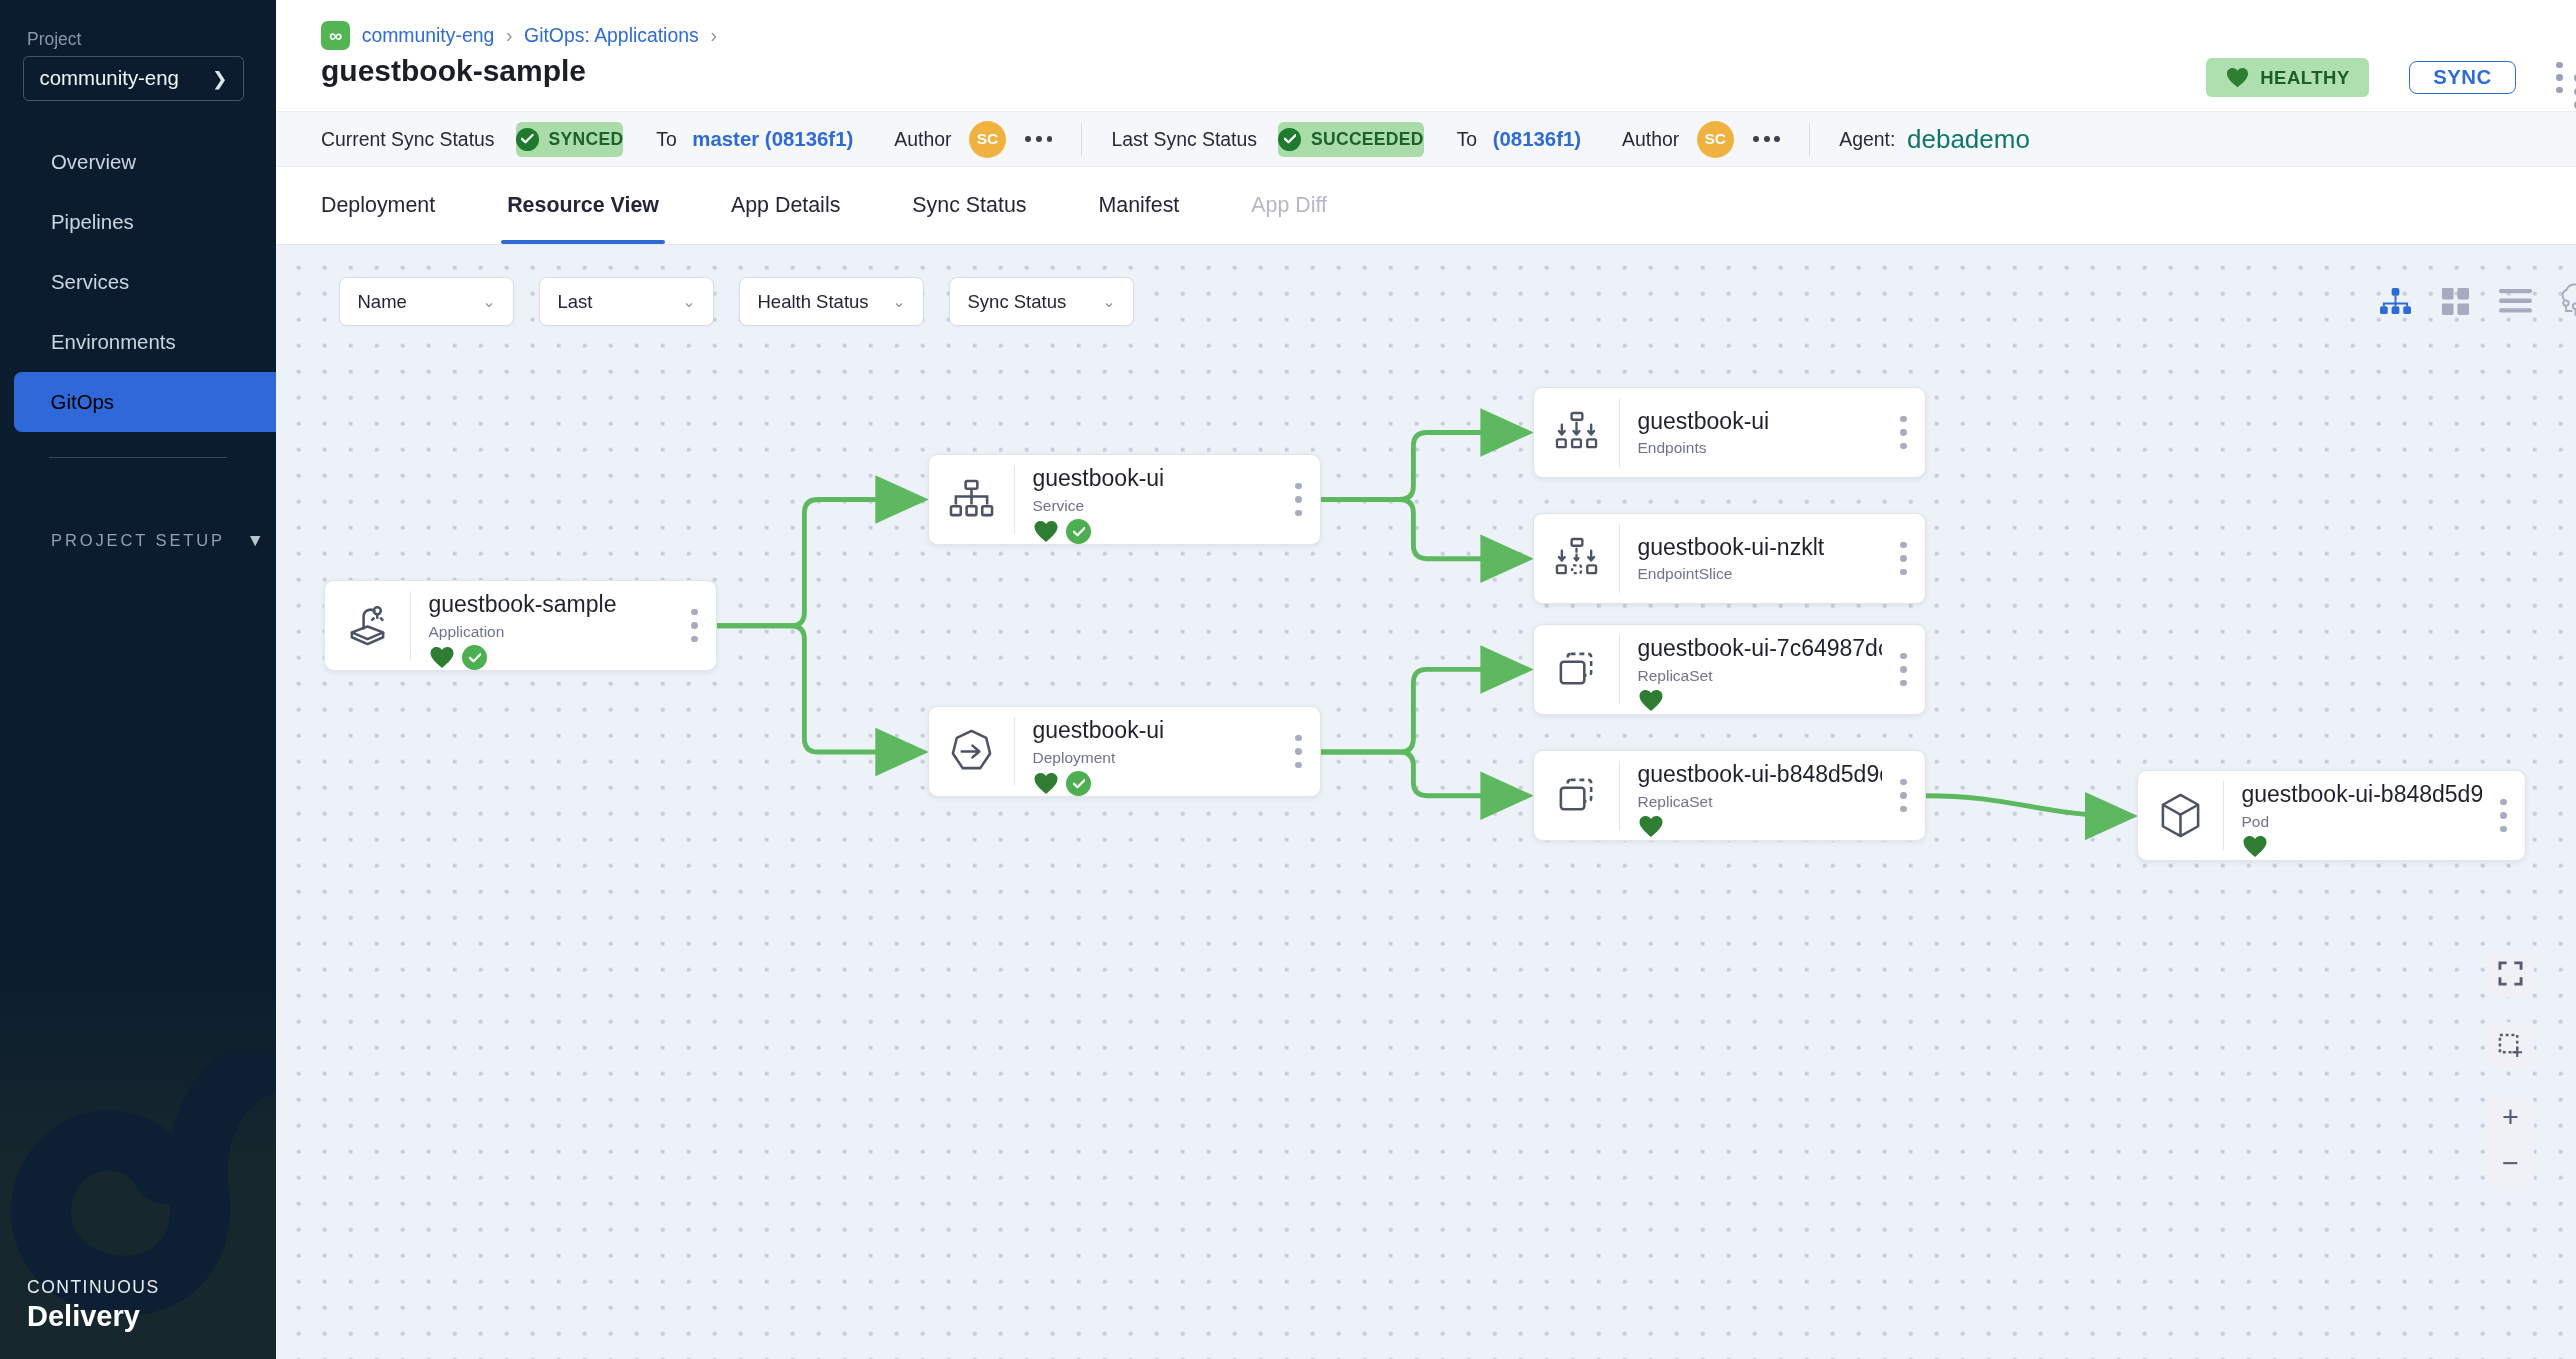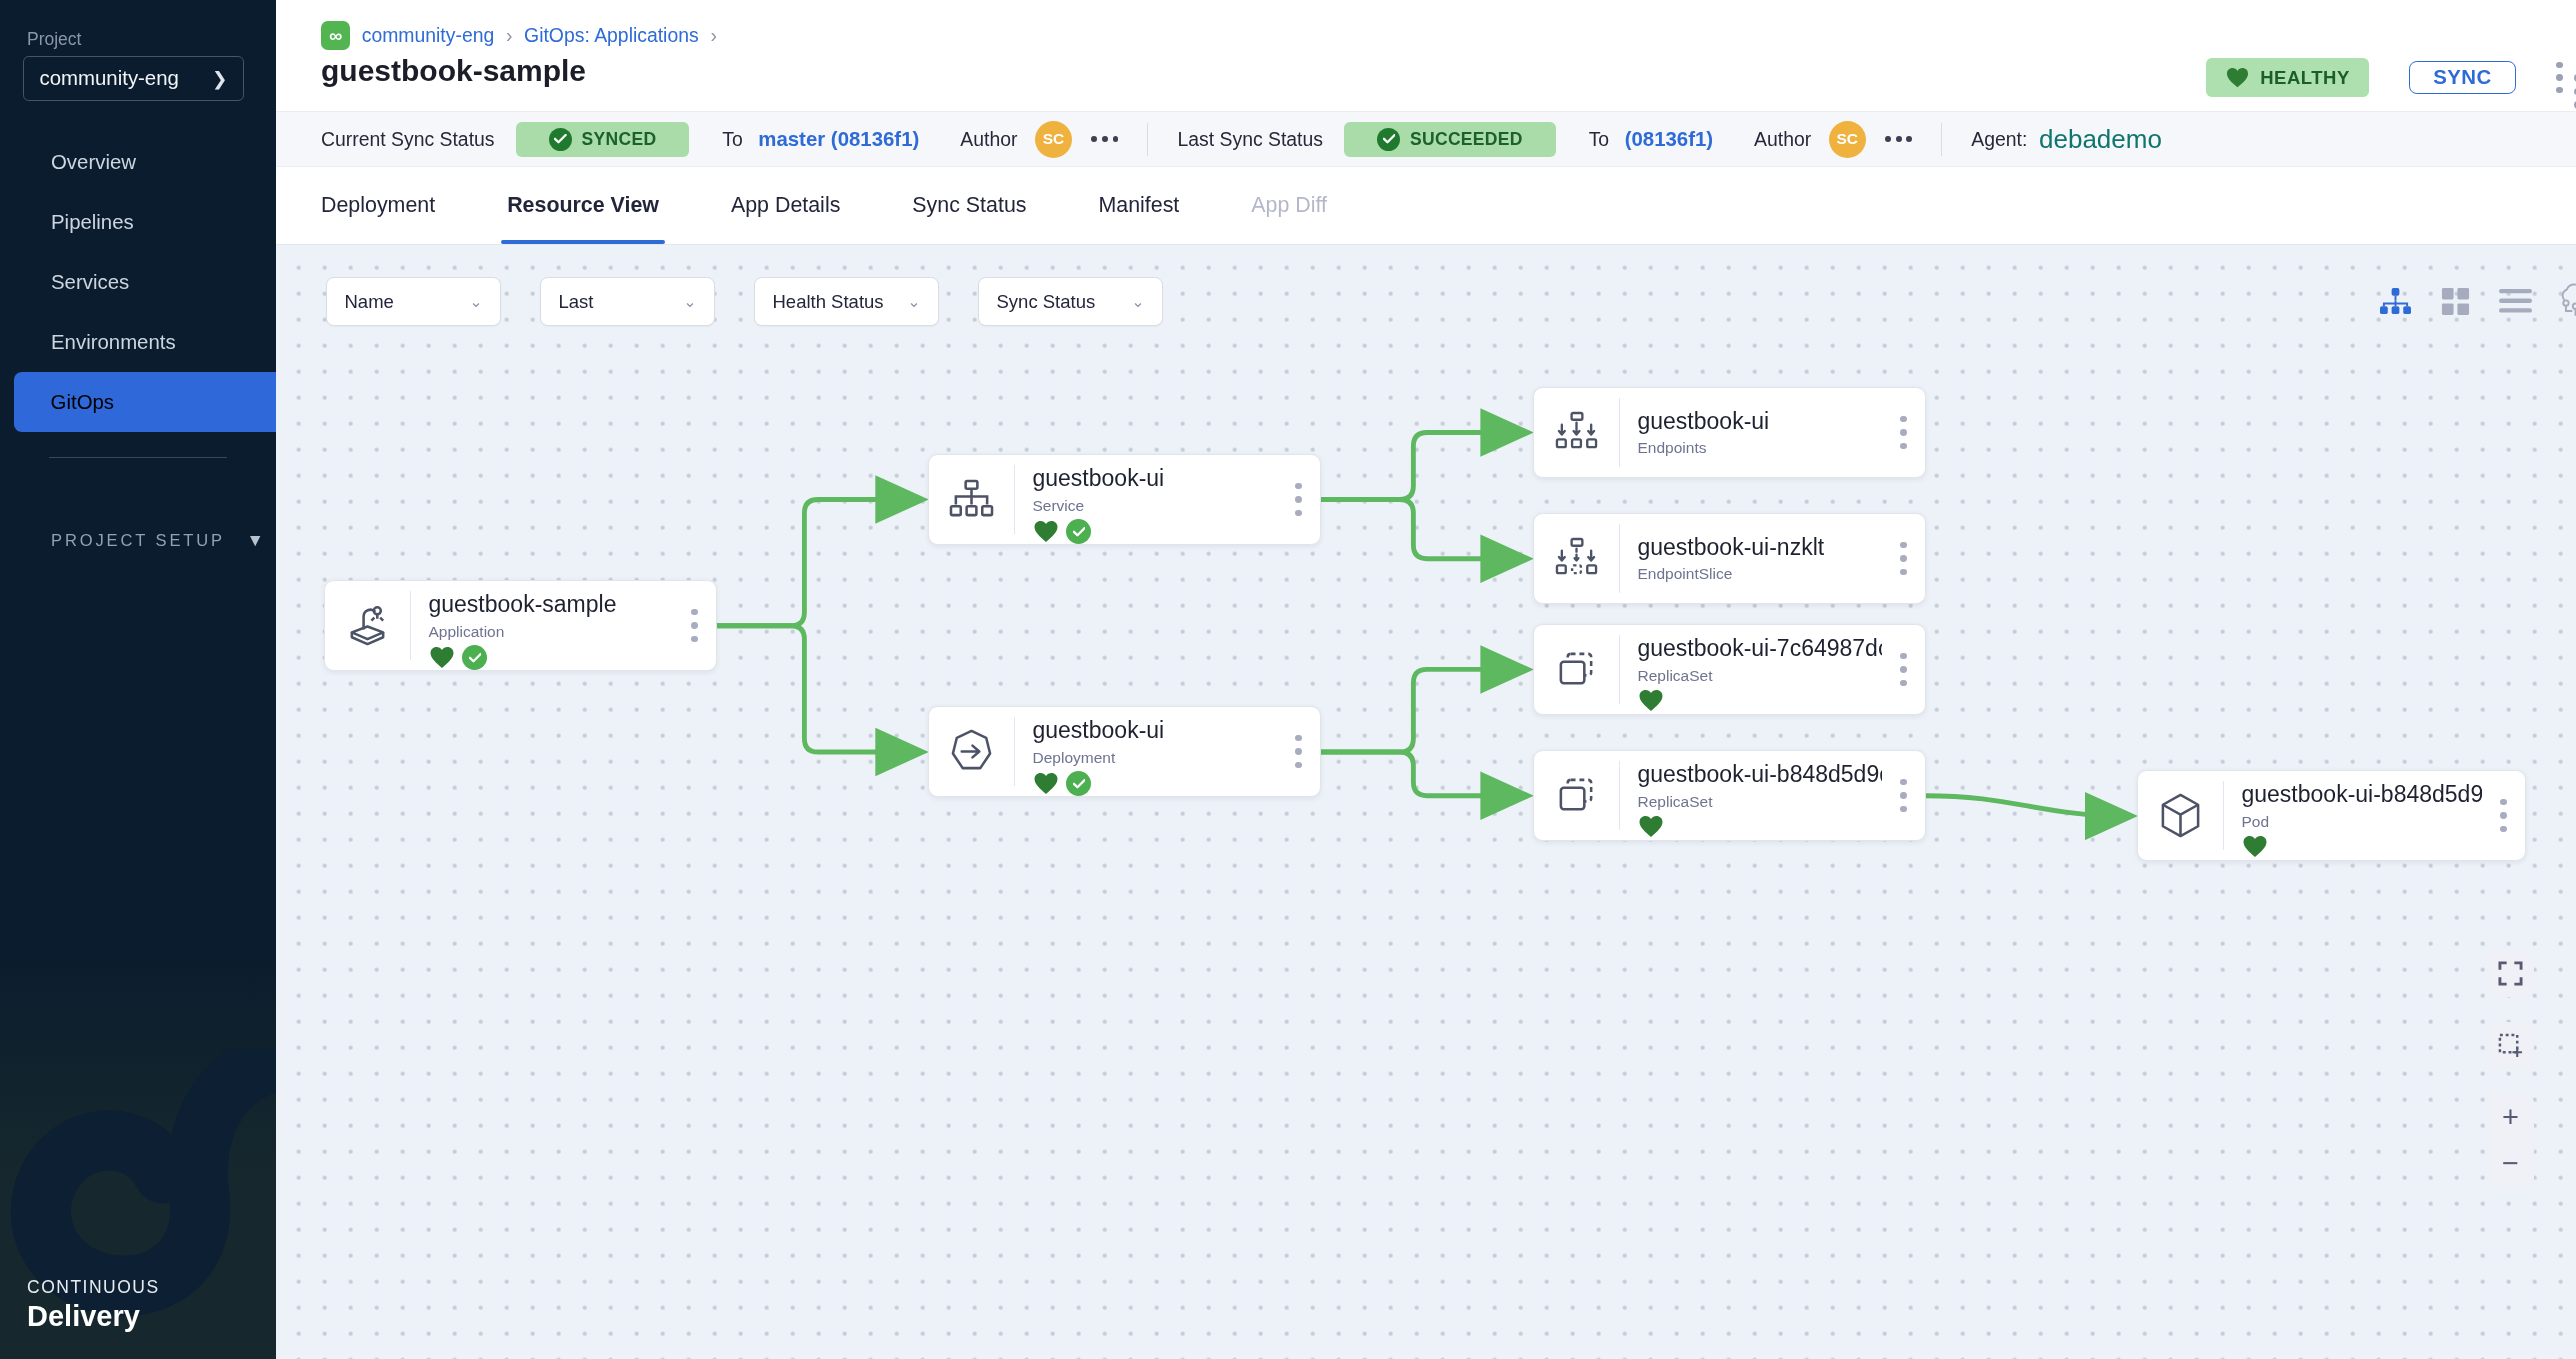--- a/index.html
+++ b/index.html
@@ -40,21 +40,21 @@
   .healthy-badge .txt { color:#1c5e2a; font-size:18.5px; font-weight:bold; letter-spacing:0.5px; }
   .sync-btn { background:#ffffff; border:1.9px solid #2e6bd6; color:#2e6bd6; border-radius:7.8px; height:33px; padding:0 23px;
     font-size:20.4px; font-weight:bold; letter-spacing:0.5px; display:flex; align-items:center; cursor:pointer; }
   .hdr-kebab { display:flex; flex-direction:column; gap:5.8px; margin-right:-13.6px; cursor:pointer; }
   .hdr-kebab i { width:6.8px; height:6.8px; border-radius:50%; background:#9aa0b5; }
 
   
   .statusbar { position:absolute; left:276px; top:111px; width:2300px; height:56px; background:#f6f7fa;
     border-top:1px solid #ececf2; border-bottom:1px solid #ececf2; display:flex; align-items:center; padding-left:45px; z-index:4; }
   .sb-label { font-size:19.4px; color:#26293a; }
-  .sb-badge { display:flex; align-items:center; gap:9.7px; background:#a9dcA9; background:#a9dca9; border-radius:5.8px; height:35px; padding:0 33px; margin-left:21.4px; }
+  .sb-badge { display:flex; align-items:center; gap:9.7px; background:#a9dcA9; background:#a9dca9; border-radius:5.8px; height:35px; padding:0 0; margin-left:21.4px; }
   .sb-badge .txt { font-size:17.5px; font-weight:bold; color:#1c6129; letter-spacing:0.3px; }
   .check-circ { width:23px; height:23px; border-radius:50%; background:#1f7a2e; display:flex; align-items:center; justify-content:center; }
   .check-circ svg { display:block; }
   .sb-to { font-size:19.4px; color:#26293a; margin-left:33px; }
   .sb-target { font-size:20.4px; font-weight:bold; color:#2e6bd6; margin-left:15.5px; cursor:pointer; }
   .sb-author { font-size:19.4px; color:#26293a; margin-left:41px; }
   .avatar { width:37px; height:37px; border-radius:50%; background:#f0b23e; color:#ffffff; font-size:15.5px; font-weight:bold;
     display:flex; align-items:center; justify-content:center; margin-left:17.5px; }
   .sb-dots { margin-left:19.4px; display:flex; gap:4.9px; cursor:pointer; }
   .sb-dots i { width:5.8px; height:5.8px; border-radius:50%; background:#3c4052; }
@@ -68,21 +68,21 @@
   .tab { font-size:21.4px; color:#23263a; cursor:pointer; position:relative; height:100%; display:flex; align-items:center; }
   .tab.active { font-weight:bold; }
   .tab.active::after { content:""; position:absolute; left:-5.8px; right:-5.8px; bottom:0; height:3.9px; background:#2e6bd6; border-radius:1.9px; }
   .tab.disabled { color:#b4b7c9; cursor:default; }
 
   
   .canvas { position:absolute; left:276px; top:245px; width:2300px; height:1115px; background-color:#edf2f8;
     background-image:radial-gradient(circle, #c6cdd9 1.9px, transparent 2.3px); background-size:26px 26px; background-position:9.7px 9.7px; overflow:hidden; }
   .connectors { position:absolute; left:0; top:0; }
 
-  .filters { position:absolute; left:50px; top:32px; display:flex; gap:39px; }
+  .filters { position:absolute; left:63px; top:32px; display:flex; gap:25px; }
   .filter { width:175px; height:49px; background:#ffffff; border:1px solid #d9dce6; border-radius:7.8px;
     display:flex; align-items:center; justify-content:space-between; padding:0 17.5px; cursor:pointer; box-shadow:0 1px 1.9px rgba(30,40,70,0.04); }
   .filter.wide { width:185px; }
   .filter .txt { font-size:18.5px; color:#23263a; }
   .filter .chev { color:#8d93a8; font-size:15.5px; }
 
   .view-toggles { position:absolute; right:0; top:39px; display:flex; align-items:center; gap:25px; padding-right:7.8px; }
   .vt { width:35px; height:35px; display:flex; align-items:center; justify-content:center; cursor:pointer; }
 
   

